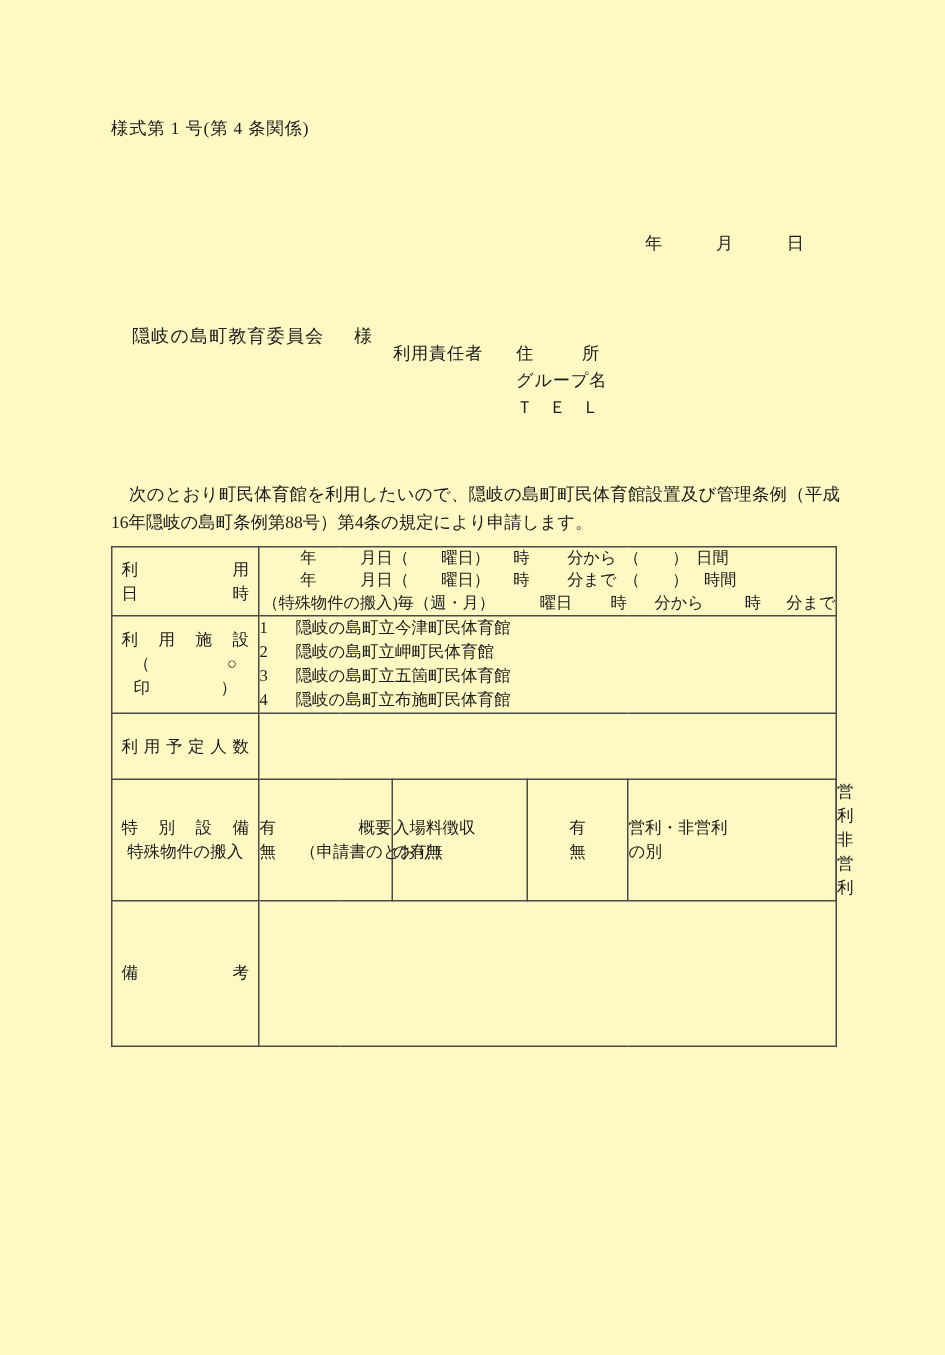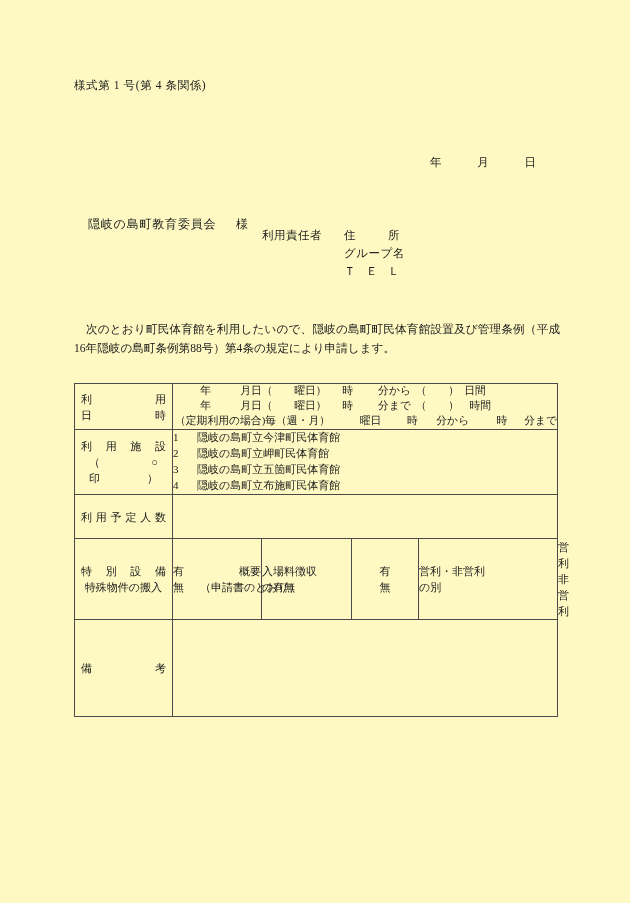--- a/index.html
+++ b/index.html
@@ -112,21 +112,21 @@
     font-size: 11.6px;
     line-height: 19px;
     text-indent: 12px;
     text-align: justify;
   }
 
   
   .form-table {
     position: absolute;
     left: 74px;
-    top: 383px;
+    top: 364px;
     width: 483px;
     border-collapse: collapse;
     table-layout: fixed;
     font-size: 11px;
     padding-left: 17px;
   }
   .form-table td {
     border: 1px solid #4a4a4a;
     padding: 0;
     vertical-align: middle;
@@ -280,21 +280,21 @@
         <div class="time-line">
           <span class="t-a">年</span>
           <span class="t-b">月</span>
           <span class="t-c">日（　　曜日）</span>
           <span class="t-d">時</span>
           <span class="t-e">分まで</span>
           <span class="t-f">（　　）</span>
           <span class="t-g" style="width:32px;text-align:right">時間</span>
         </div>
         <div class="periodic-line">
-          <span class="p-a">（定期利用の場合)毎（週・月）</span>
+          <span class="p-a">（特殊物件の搬入)毎（週・月）</span>
           <span class="p-b">曜日</span>
           <span class="p-c">時</span>
           <span class="p-d">分から</span>
           <span class="p-e">時</span>
           <span class="p-f">分まで</span>
         </div>
       </td>
     </tr>
 
     <tr>

